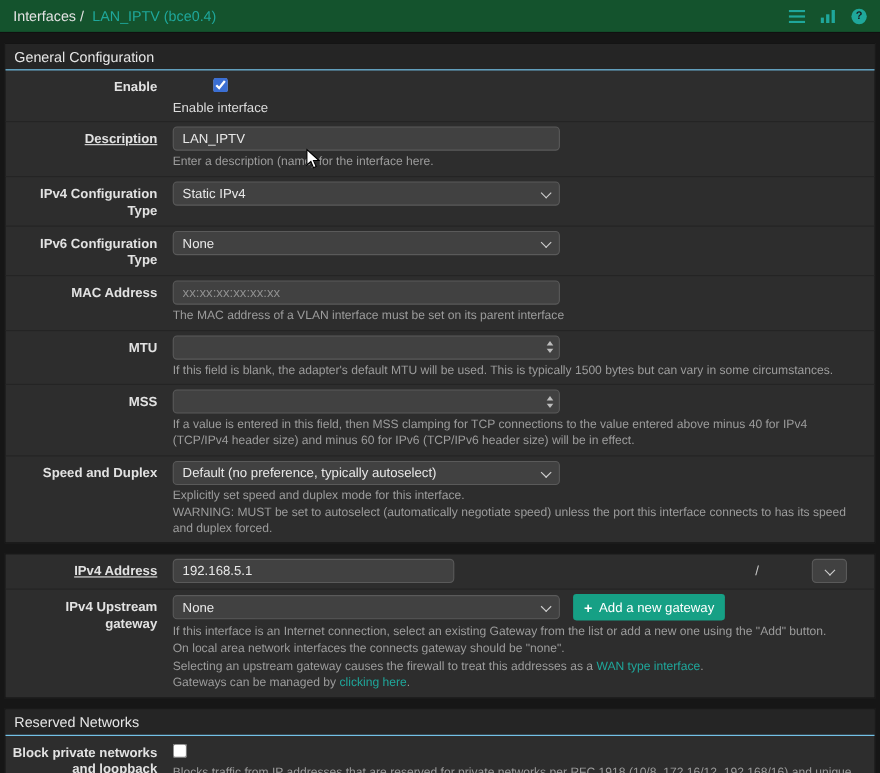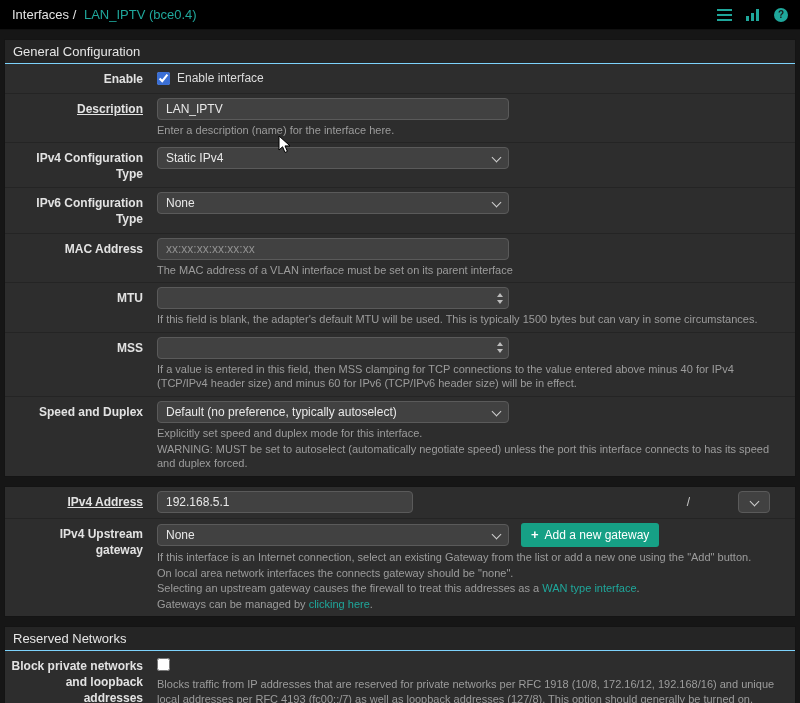--- a/index.html
+++ b/index.html
@@ -10,21 +10,21 @@
   *{box-sizing:border-box;}
   html,body{margin:0;padding:0;}
   body{
     width:800px;height:703px;overflow:hidden;
     background:#161616;color:#ddd;
     font-family:"Liberation Sans",sans-serif;font-size:12px;
     position:relative;
   }
   
   .navbar{
-    height:30px;background:#000000;display:flex;align-items:center;
+    height:30px;background:#14532d;display:flex;align-items:center;
     justify-content:space-between;padding:0 12px;border-bottom:1px solid #101010;
   }
   .breadcrumb{font-size:13px;}
   .bc-root{color:#e3e3e3;}
   .bc-cur{color:var(--accent);margin-left:4px;}
   .nav-icons{display:flex;align-items:center;gap:14px;}
   .nicon{display:inline-flex;align-items:center;justify-content:center;cursor:pointer;}
   .help-circle{
     width:14px;height:14px;border-radius:50%;background:var(--accent);
     color:#1b1b1b;font-size:10px;font-weight:bold;line-height:14px;text-align:center;
@@ -72,21 +72,21 @@
     transform:rotate(45deg);pointer-events:none;
   }
   .spin-wrap{position:relative;display:inline-block;}
   .spin-wrap .txt{width:100%;padding-right:18px;}
   .spinner{
     position:absolute;right:6px;top:0;height:22px;display:flex;
     flex-direction:column;justify-content:center;gap:3px;pointer-events:auto;
   }
   .sp-up{width:0;height:0;border-left:3.5px solid transparent;border-right:3.5px solid transparent;border-bottom:4px solid #bdbdbd;}
   .sp-dn{width:0;height:0;border-left:3.5px solid transparent;border-right:3.5px solid transparent;border-top:4px solid #bdbdbd;}
-  .chk-line{display:inline-flex;align-items:center;gap:7px;color:#dcdcdc;padding-top:3px;}
+  .chk-line{display:inline-flex;align-items:center;gap:7px;color:#dcdcdc;padding-top:3px;flex-direction:column;}
   input[type=checkbox]{
     width:13px;height:13px;margin:0;accent-color:var(--chk);
   }
   .btn-add{
     display:inline-flex;align-items:center;gap:6px;background:var(--btn);
     border:none;border-radius:3px;color:#fff;font-size:12px;
     padding:4px 10px;height:24px;cursor:pointer;font-family:"Liberation Sans",sans-serif;
   }
   .plus{font-weight:bold;font-size:13px;line-height:1;}
   

